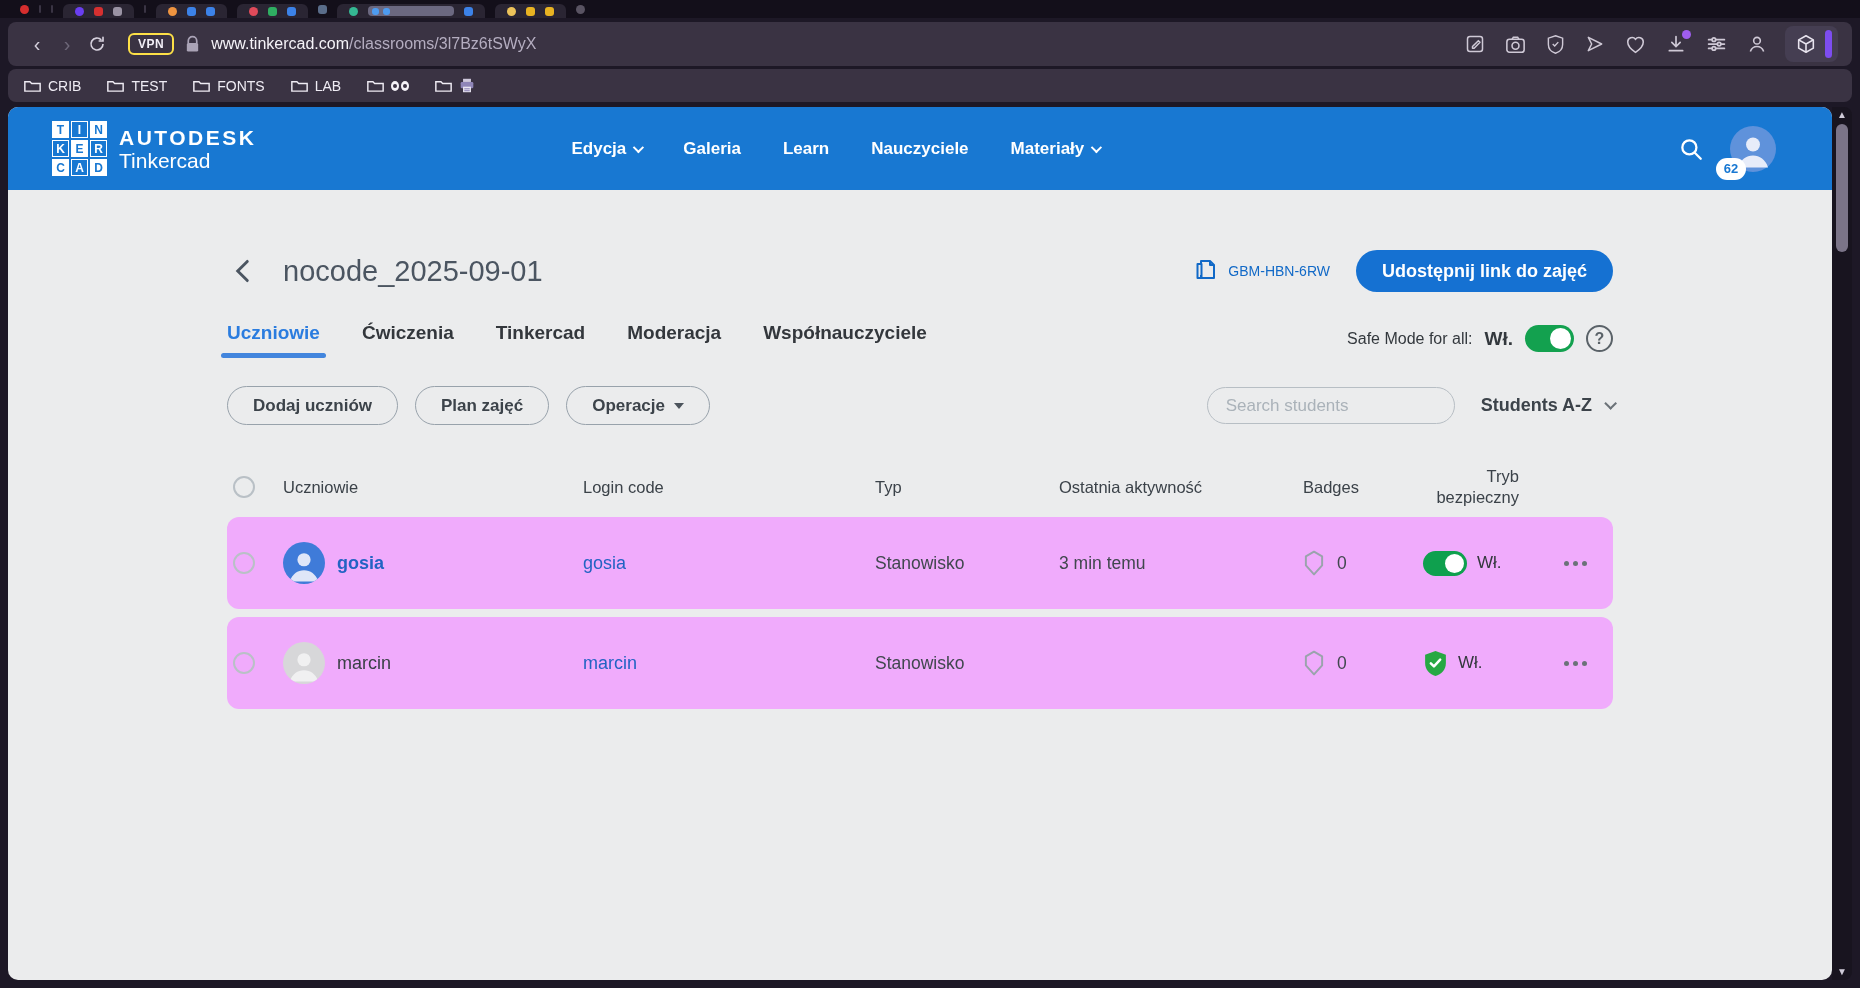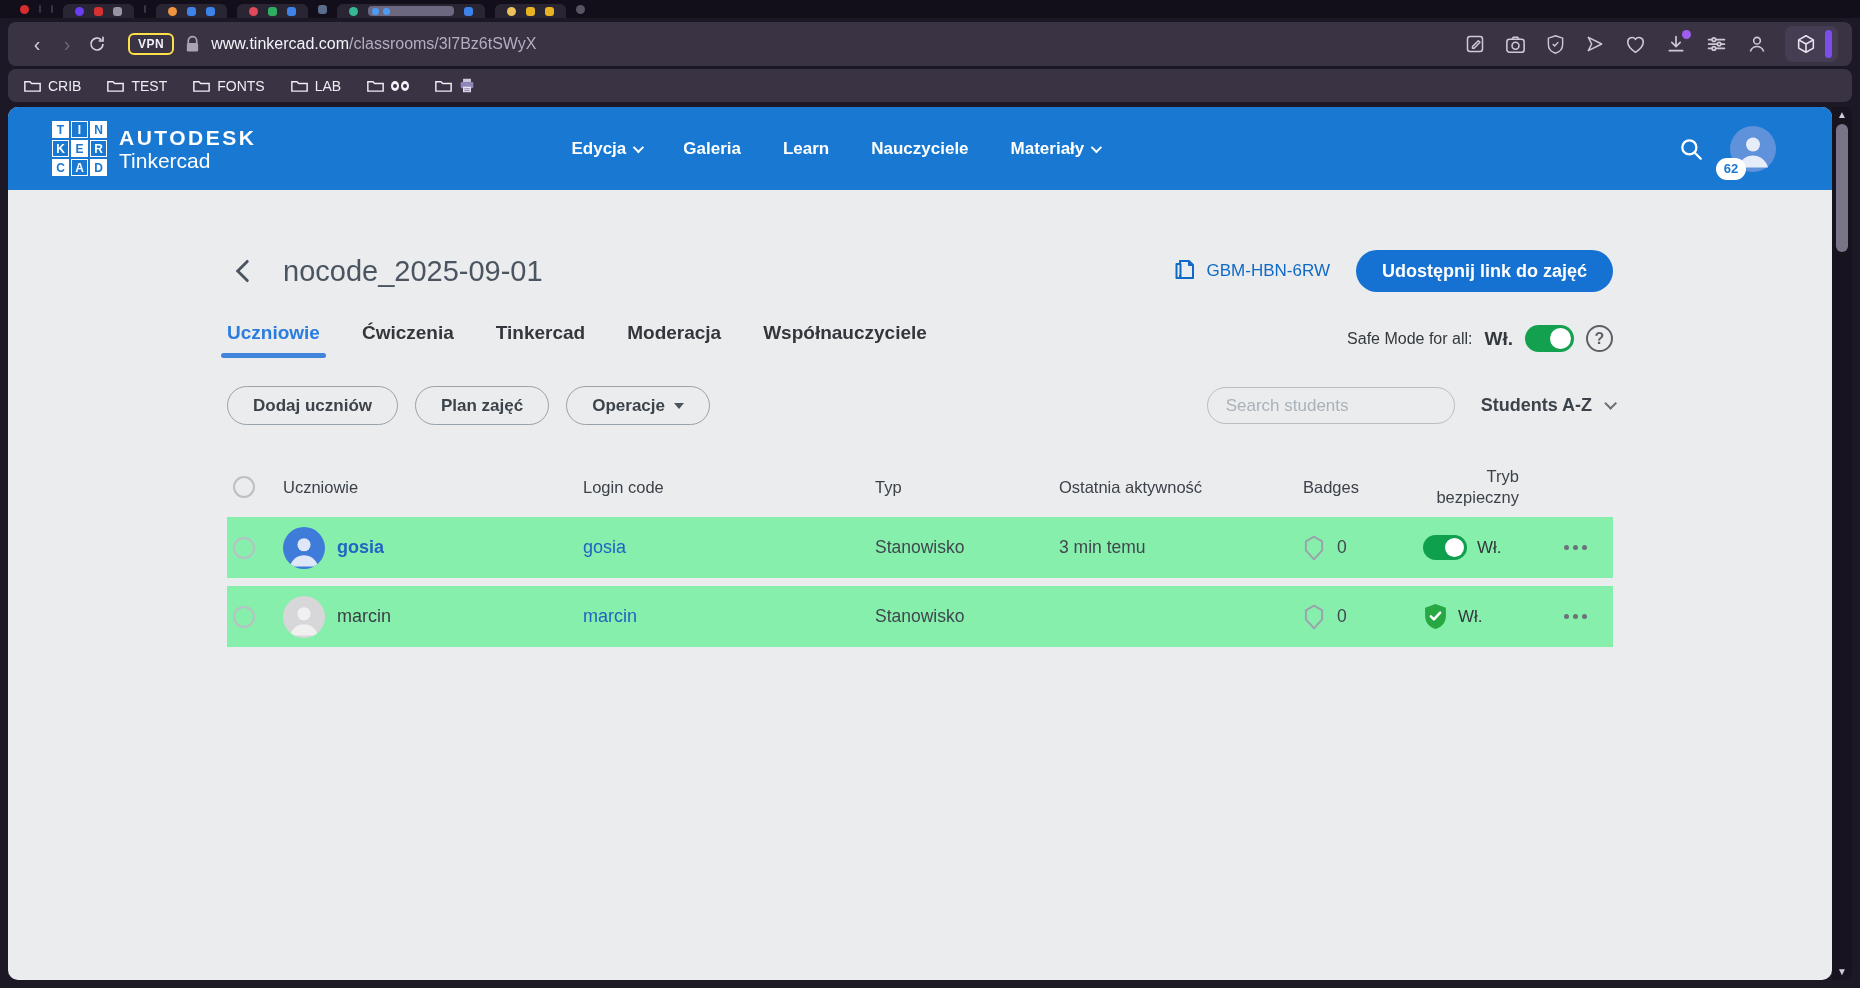--- a/index.html
+++ b/index.html
@@ -60,21 +60,21 @@
   .av-badge { position:absolute; left:-14px; bottom:-8px; background:#fff; border-radius:11px; min-width:30px; height:22px; display:flex; align-items:center; justify-content:center; color:#1878d2; font-size:13px; font-weight:bold; padding:0 5px; }
 
   
   .pagemain { flex:1; padding-top:60px; }
   .container { width:1386px; margin:0 auto; }
 
   .titlerow { display:flex; align-items:center; }
   .backbtn { width:30px; height:30px; display:flex; align-items:center; justify-content:center; }
   .pagetitle { font-size:29px; color:#4b5561; margin-left:26px; }
   .title-right { margin-left:auto; display:flex; align-items:center; gap:26px; }
-  .classcode { display:flex; align-items:center; gap:10px; color:#1169c7; font-size:17px; }
+  .classcode { display:flex; align-items:center; gap:10px; color:#1169c7; font-size:14px; }
   .sharebtn { background:#1571d2; color:#fff; font-weight:bold; font-size:18px; border:none; border-radius:22px; height:42px; padding:0 26px; }
 
   .tabsrow { display:flex; align-items:flex-start; margin-top:30px; }
   .tabs { display:flex; gap:42px; }
   .tab { font-size:19px; font-weight:bold; color:#33373c; padding-bottom:14px; position:relative; }
   .tab.active { color:#2a7cdf; }
   .tab.active::after { content:""; position:absolute; left:-6px; right:-6px; bottom:0; height:5px; border-radius:3px; background:#4285dd; }
   .safemode { margin-left:auto; display:flex; align-items:center; gap:12px; padding-top:3px; }
   .sm-label { font-size:16px; color:#33383d; }
   .sm-value { font-size:19px; font-weight:bold; color:#33383d; }
@@ -86,21 +86,21 @@
   .pillbtn { height:39px; border:1.5px solid #98a2ab; border-radius:20px; background:transparent; color:#3c434a; font-weight:bold; font-size:17px; padding:0 25px; margin-right:17px; display:flex; align-items:center; gap:9px; }
   .tri { width:0; height:0; border-left:5px solid transparent; border-right:5px solid transparent; border-top:6px solid #4c545c; }
   .actions-right { margin-left:auto; display:flex; align-items:center; gap:26px; }
   .searchpill { width:248px; height:37px; border:1.5px solid #b7bec4; border-radius:19px; display:flex; align-items:center; padding:0 12px 0 18px; }
   .searchpill input { border:none; outline:none; background:transparent; flex:1; font-size:17px; color:#3c434a; font-family:inherit; }
   .searchpill input::placeholder { color:#aab2b9; }
   .sortsel { display:flex; align-items:center; gap:12px; font-size:18px; font-weight:bold; color:#3c434a; }
   .chev-d { width:9px; height:9px; border-right:2px solid #6b7278; border-bottom:2px solid #6b7278; transform:rotate(45deg) translateY(-3px); }
 
   .thead { display:grid; grid-template-columns:56px 300px 292px 184px 244px 120px 134px 1fr; align-items:center; margin-top:40px; color:#3b4249; font-size:16.5px; min-height:44px; }
-  .trow  { display:grid; grid-template-columns:56px 300px 292px 184px 244px 120px 134px 1fr; align-items:center; background:#86efac; border-radius:0; height:61px; margin-top:8px; font-size:17.5px; color:#40474e; }
+  .trow  { display:grid; grid-template-columns:56px 300px 292px 184px 244px 120px 134px 1fr; align-items:center; background:#f0abfc; border-radius:12px; height:92px; margin-top:8px; font-size:17.5px; color:#40474e; }
   .ckbox { width:22px; height:22px; border-radius:50%; border:2px solid #b9c0c6; margin-left:6px; background:transparent; }
   .th-2line { line-height:1.25;text-align:right; }
   .namecell { display:flex; align-items:center; gap:12px; }
   .avcirc { width:42px; height:42px; border-radius:50%; overflow:hidden; position:relative; flex:0 0 auto; }
   .avcirc.blue { background:#3f7bd9; } .avcirc.grey { background:#d7d7d9; }
   .avcirc svg { position:absolute; left:3px; top:5px; }
   .linkblue { color:#2263c3; }
   .namecell .linkblue { font-weight:bold; font-size:18px; }
   .namedark { color:#3a4046; font-size:18px; }
   .logincell { font-size:18px; }

